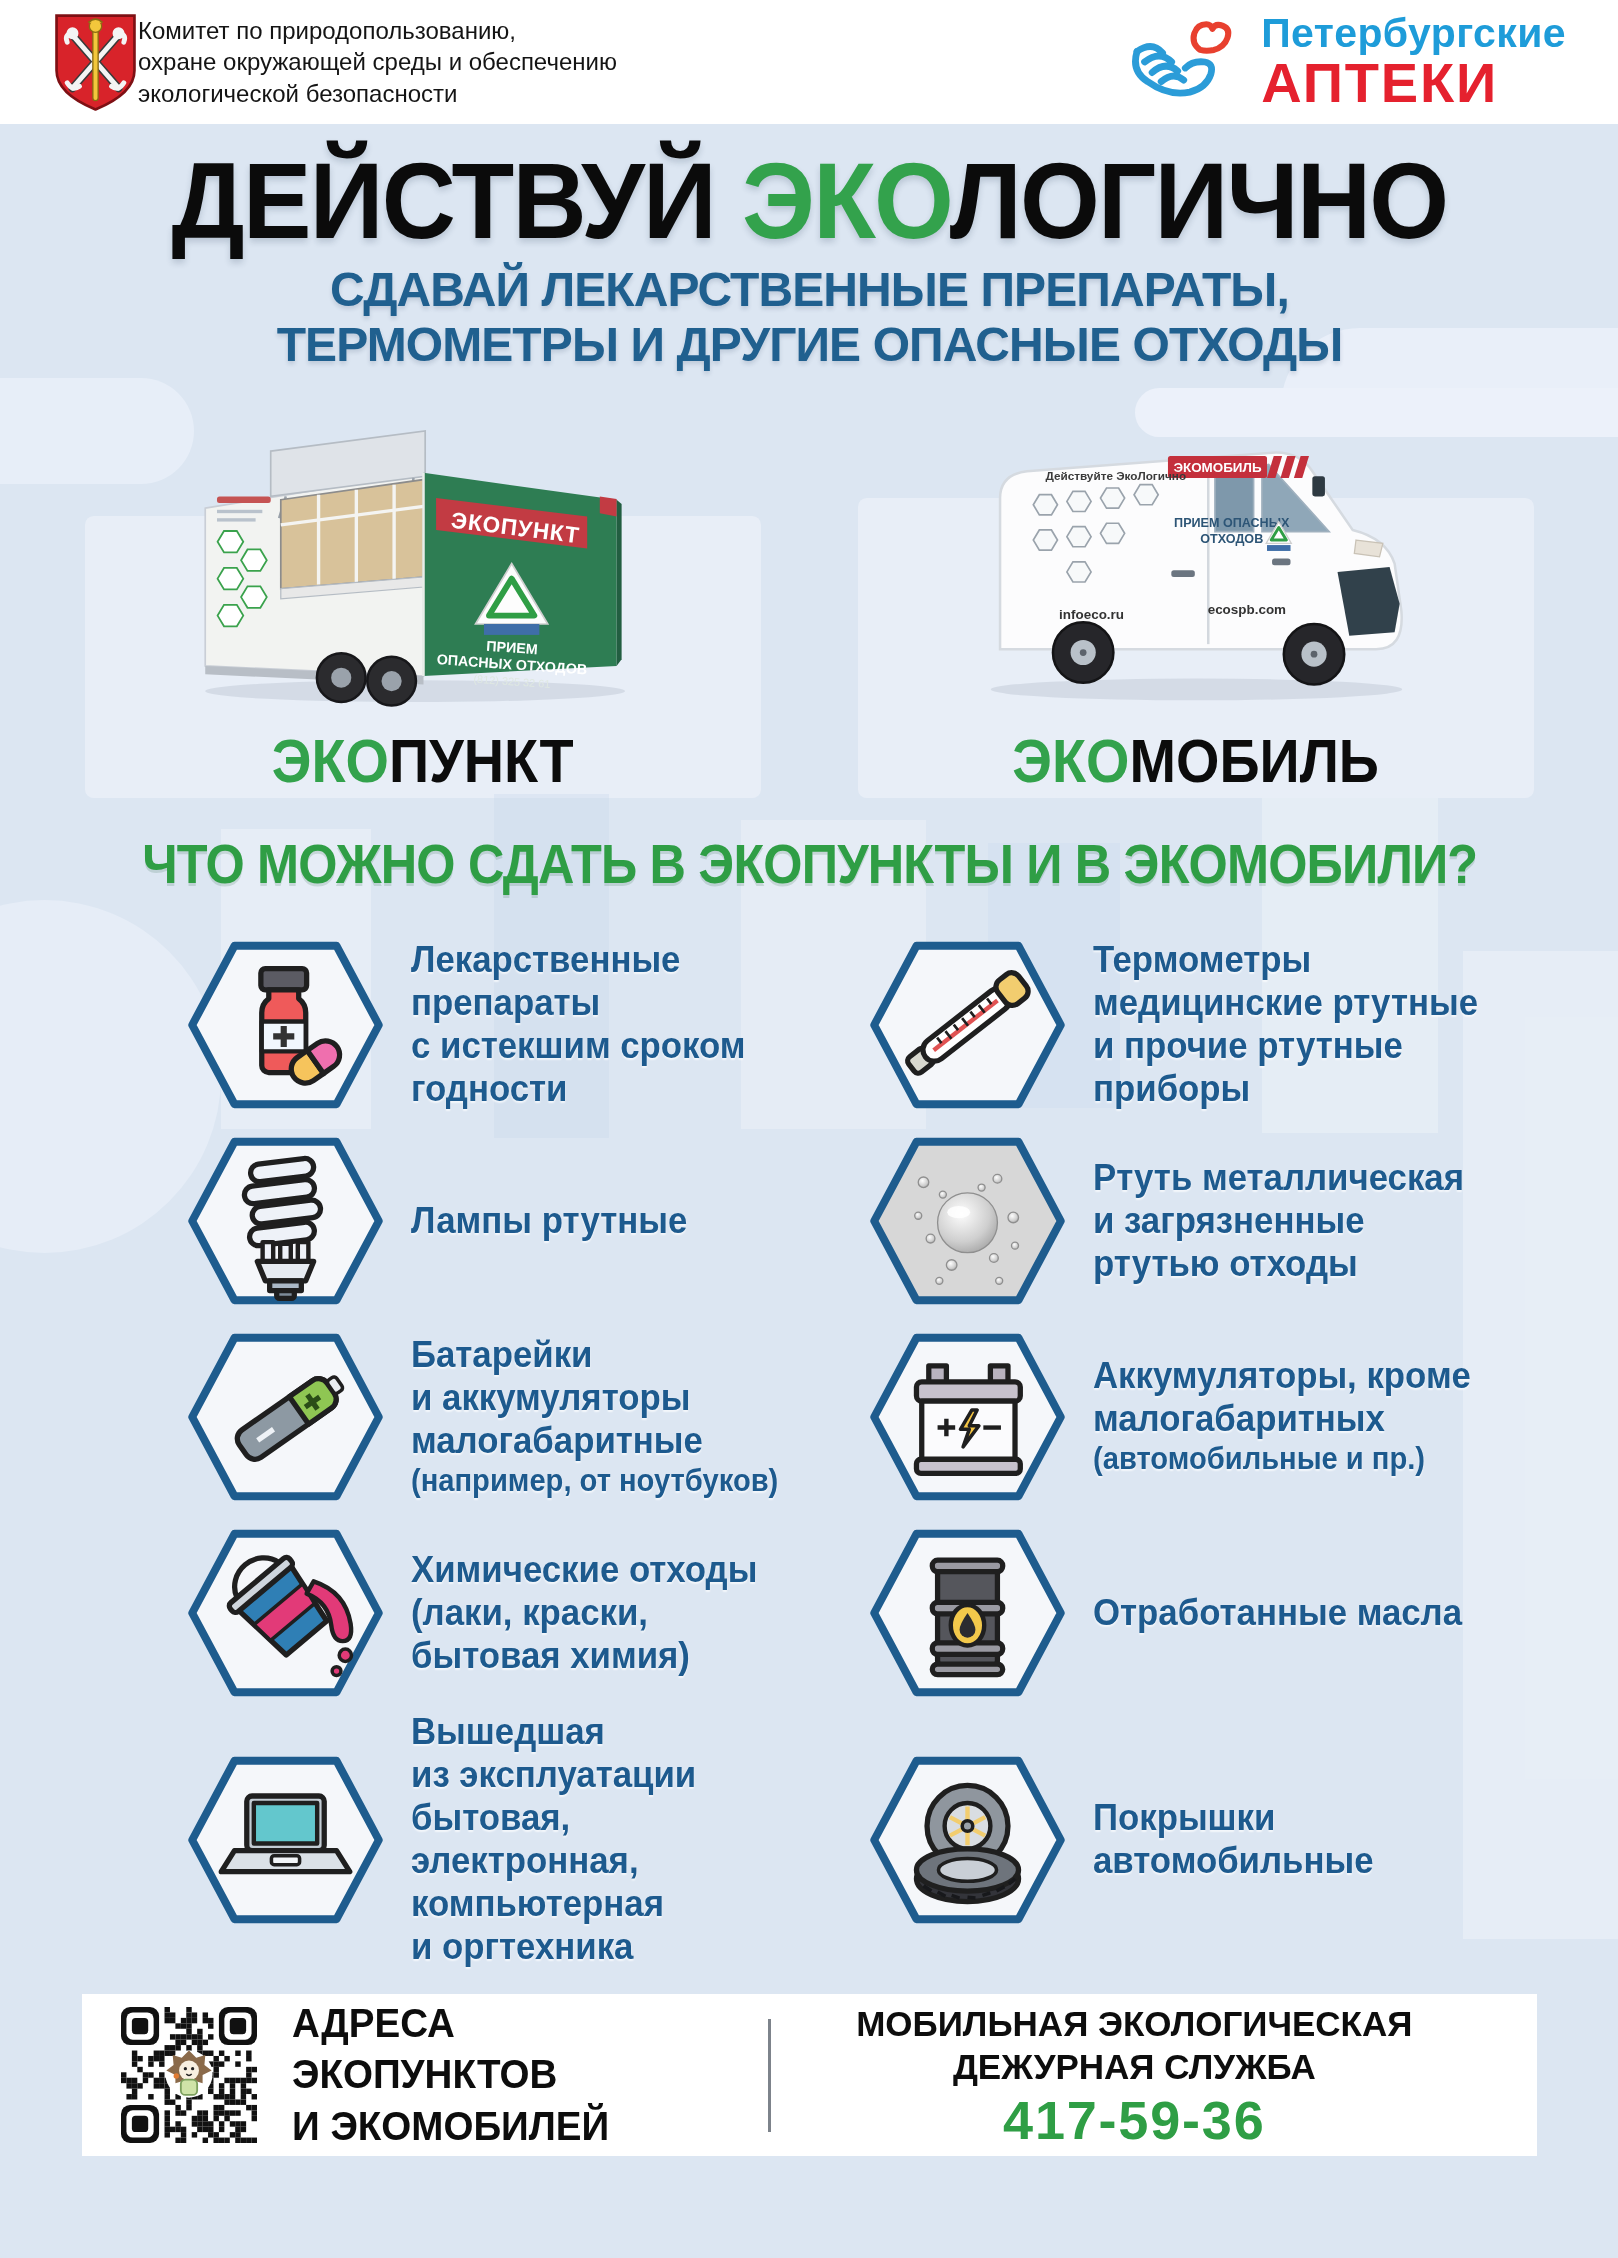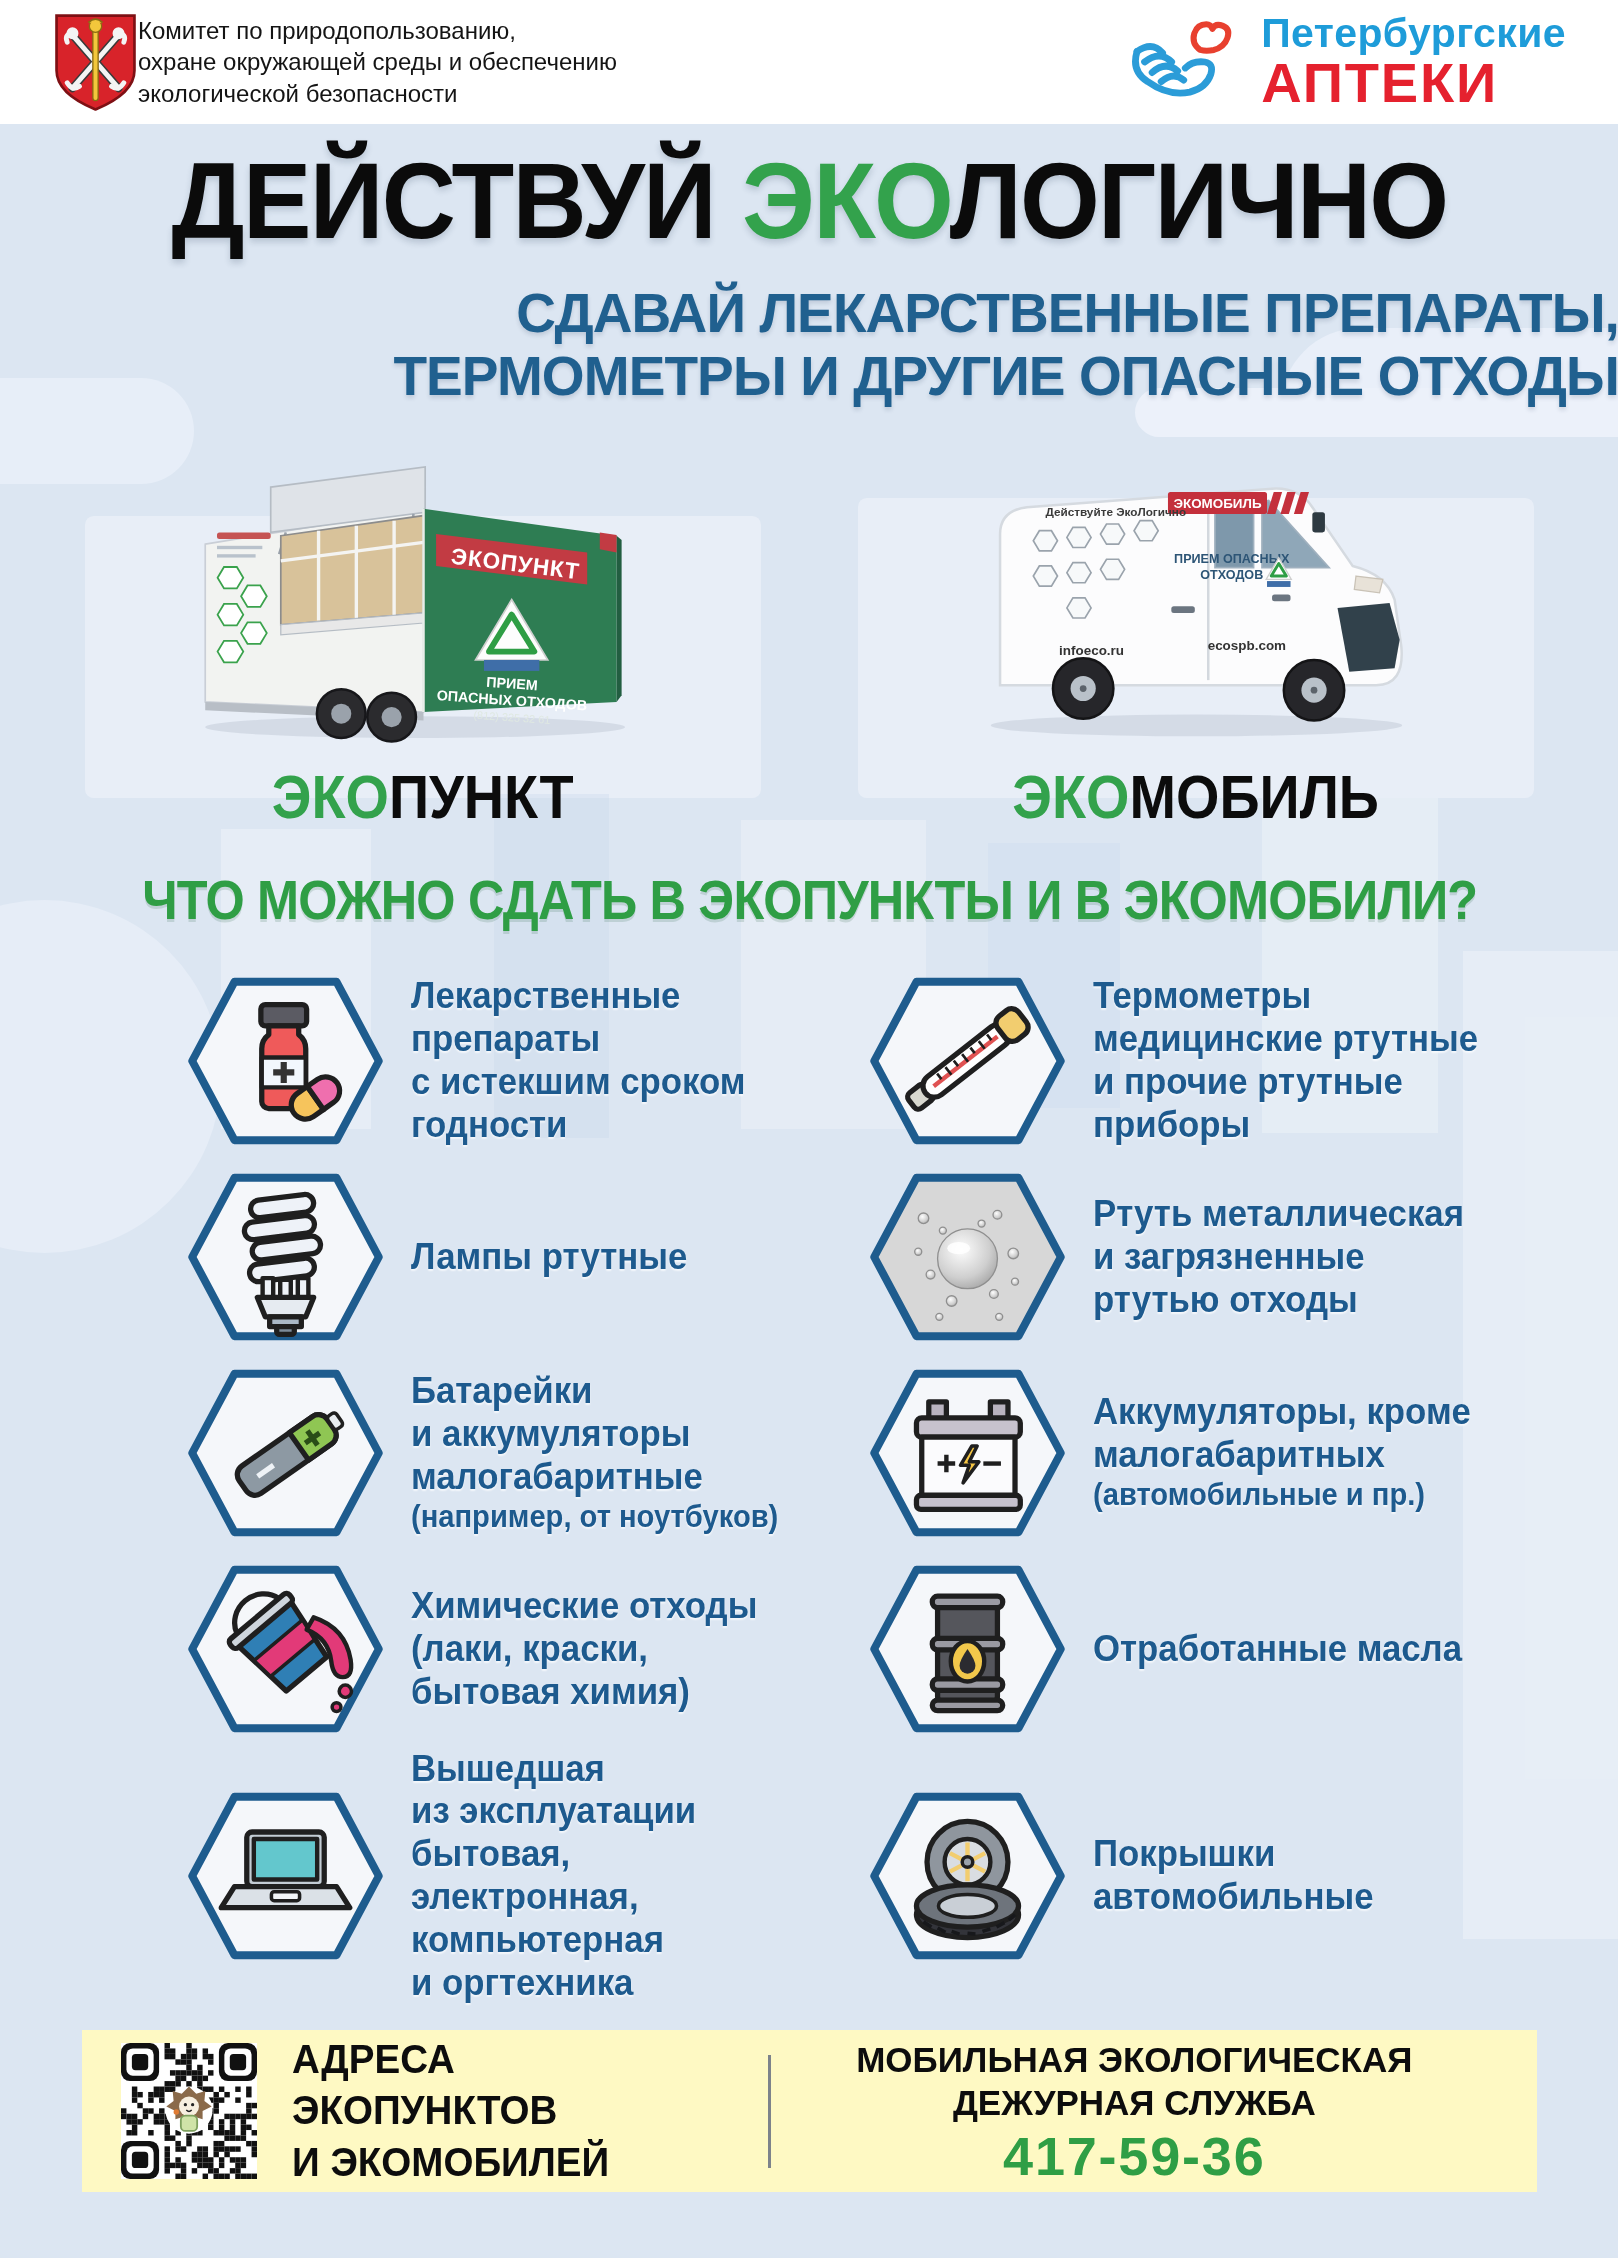--- a/index.html
+++ b/index.html
@@ -20,22 +20,22 @@
   .pharm{display:flex;align-items:center;gap:20px;}
   .hand{width:113px;height:88px;flex:none;}
   .pharm-line1{color:#1e9cd9;font-size:41px;font-weight:700;letter-spacing:0.4px;line-height:1;}
   .pharm-line2{color:#e5212e;font-size:56px;font-weight:700;letter-spacing:1.8px;line-height:1.02;}
 
   
   .title{position:relative;z-index:1;margin-top:21px;text-align:center;font-weight:700;
          font-size:108px;line-height:1.03;color:#0b0b0b;letter-spacing:-1.8px;
          text-shadow:0 3.5px 7px rgba(30,50,80,.18);}
   .title .sqz{transform:scaleX(.95);}
-  .subtitle{position:relative;z-index:1;margin-top:26px;text-align:right;color:#20608f;
-            font-weight:700;font-size:55px;line-height:1.15;letter-spacing:-0.9px;
+  .subtitle{position:relative;z-index:1;margin-top:6px;text-align:center;color:#20608f;
+            font-weight:700;font-size:48px;line-height:1.15;letter-spacing:-0.9px;
             text-shadow:0 2.6px 4.4px rgba(30,50,80,.15);}
 
   
   .vehicles{position:relative;z-index:1;display:flex;justify-content:space-between;
             padding:0 85px;margin-top:26.5px;}
   .vehicle{width:676px;display:flex;flex-direction:column;align-items:center;}
   .photo{width:565px;height:319px;}
   figure{margin:0;}
   figcaption{margin-top:8.8px;font-size:62px;font-weight:700;color:#0c0c0c;line-height:1.1;}
 
@@ -51,21 +51,21 @@
   .item:nth-child(odd){padding-left:104px;}
   .item:nth-child(even){padding-left:55px;}
   .hex{width:205px;height:176px;flex:none;}
   .item-text{color:#1d5a8e;font-weight:700;font-size:37px;line-height:1.16;
              text-shadow:0 1.8px 1.8px rgba(255,255,255,.7);}
   .item-text .note{font-size:31px;}
   .note:empty{display:none;}
 
   
   footer{position:relative;z-index:1;margin:25px auto 0;width:1455px;height:162px;
-         background:#fef9c3;display:flex;align-items:center;padding:0 39px;box-sizing:border-box;}
+         background:#ffffff;display:flex;align-items:center;padding:0 39px;box-sizing:border-box;}
   .qr-wrap{width:136px;height:136px;flex:none;}
   .addr{margin-left:35px;font-size:41px;font-weight:700;color:#0d0d0d;line-height:1.26;width:476px;}
   .vdiv{width:2.6px;height:113px;background:#7d838b;flex:none;}
   .service-wrap{flex:1;display:flex;flex-direction:column;align-items:center;gap:3px;}
   .service{font-size:35px;font-weight:700;color:#0d0d0d;text-align:center;line-height:1.25;}
   .phone{font-size:54px;font-weight:700;color:#2f9e45;letter-spacing:1.8px;line-height:1.05;}
 
   svg text{font-family:"Liberation Sans","DejaVu Sans",sans-serif;}
 </style>
 </head>

